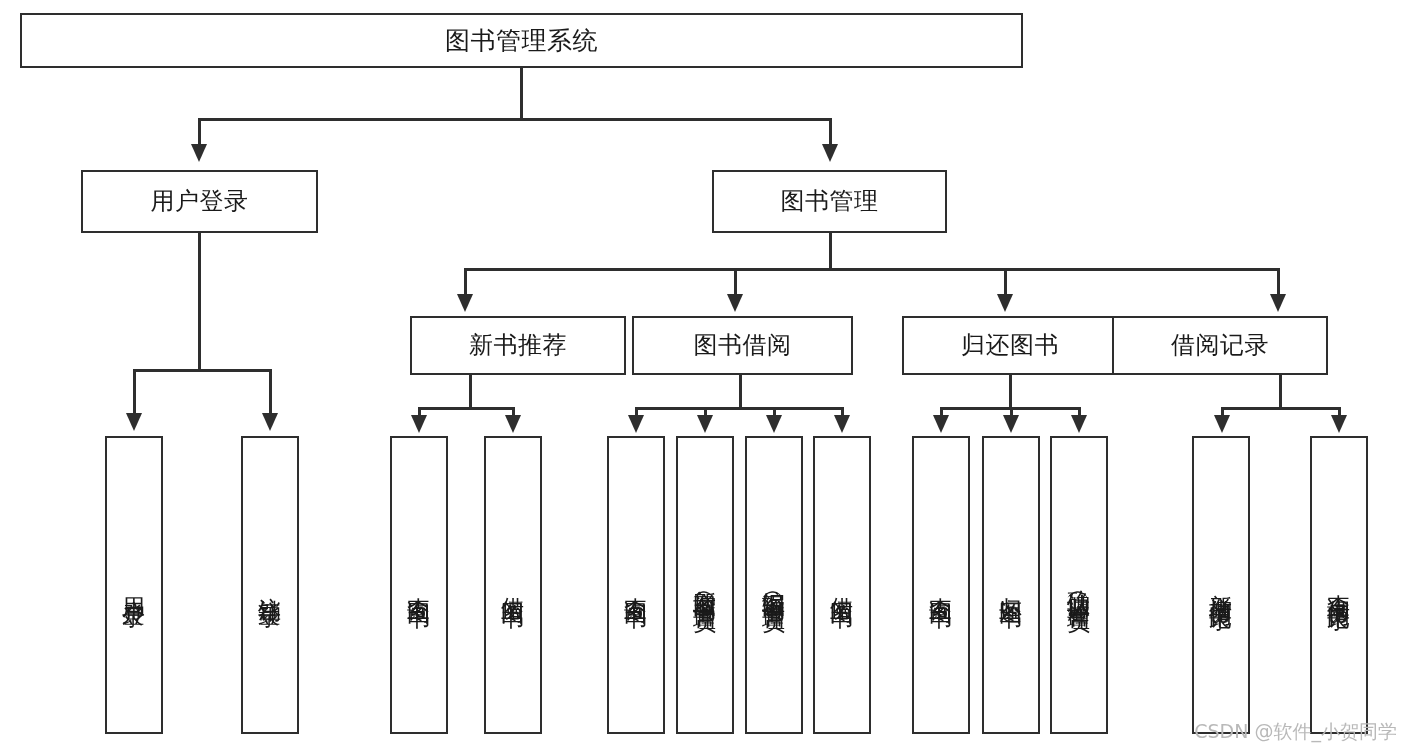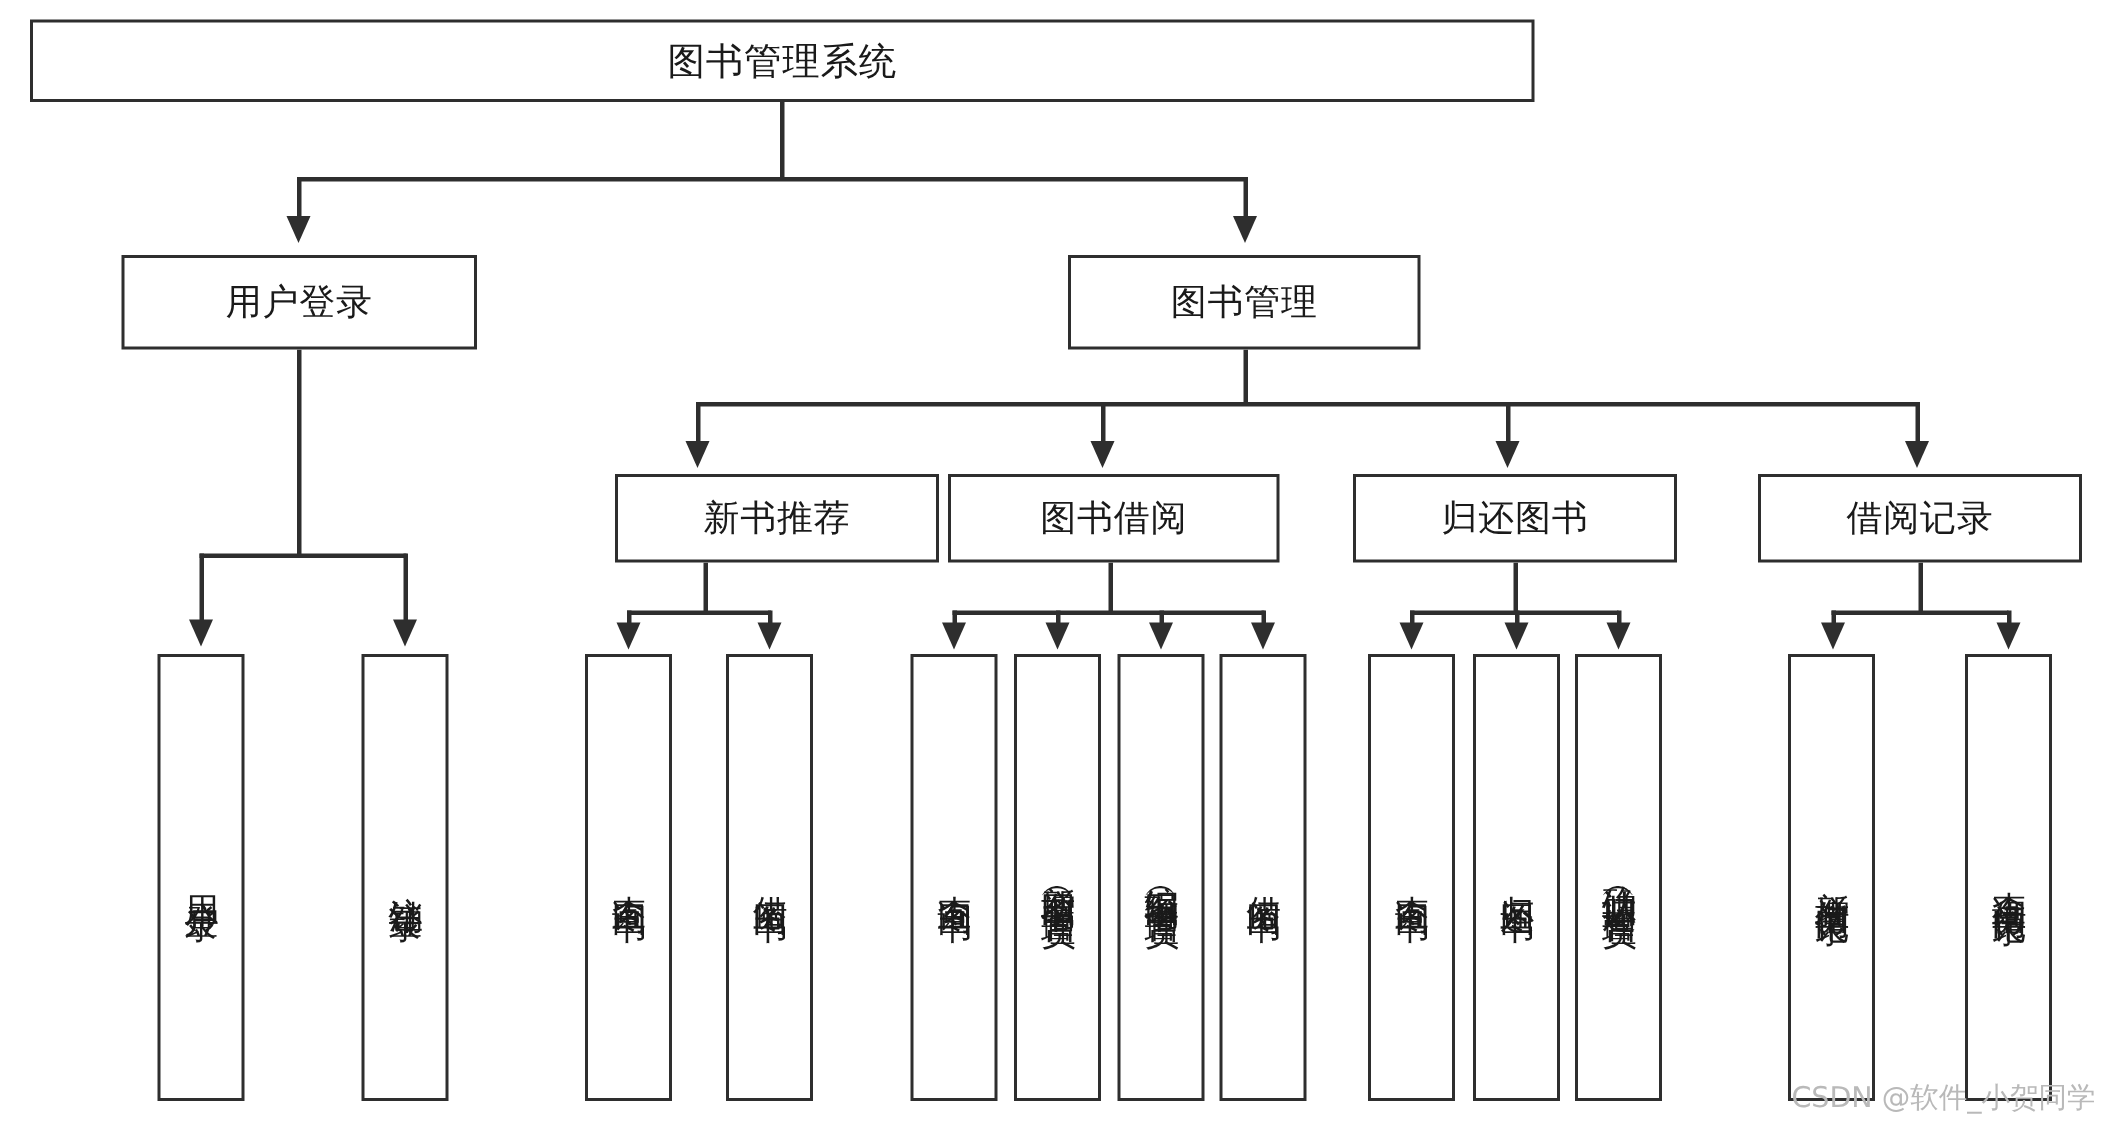--- a/index.html
+++ b/index.html
@@ -119,21 +119,21 @@
 
   <div class="node lvl3" style="left:362px; top:316px; width:216px; height:59px;margin-left:48px;">
     <span class="lbl">新书推荐</span>
   </div>
   <div class="node lvl3" style="left:632px; top:316px; width:221px; height:59px;">
     <span class="lbl">图书借阅</span>
   </div>
   <div class="node lvl3" style="left:902px; top:316px; width:216px; height:59px;">
     <span class="lbl">归还图书</span>
   </div>
-  <div class="node lvl3" style="left:1172px; top:316px; width:216px; height:59px;">
+  <div class="node lvl3" style="left:1112px; top:316px; width:216px; height:59px;">
     <span class="lbl">借阅记录</span>
   </div>
 
   <div class="vline" style="left:469px; top:375px; height:35px;"></div>
   <div class="hline" style="left:418px; top:407px; width:96px;"></div>
   <div class="vline" style="left:418px; top:407px; height:10px;"></div>
   <div class="arrow" style="left:411px; top:415px;"></div>
   <div class="vline" style="left:512px; top:407px; height:10px;"></div>
   <div class="arrow" style="left:505px; top:415px;"></div>
 

